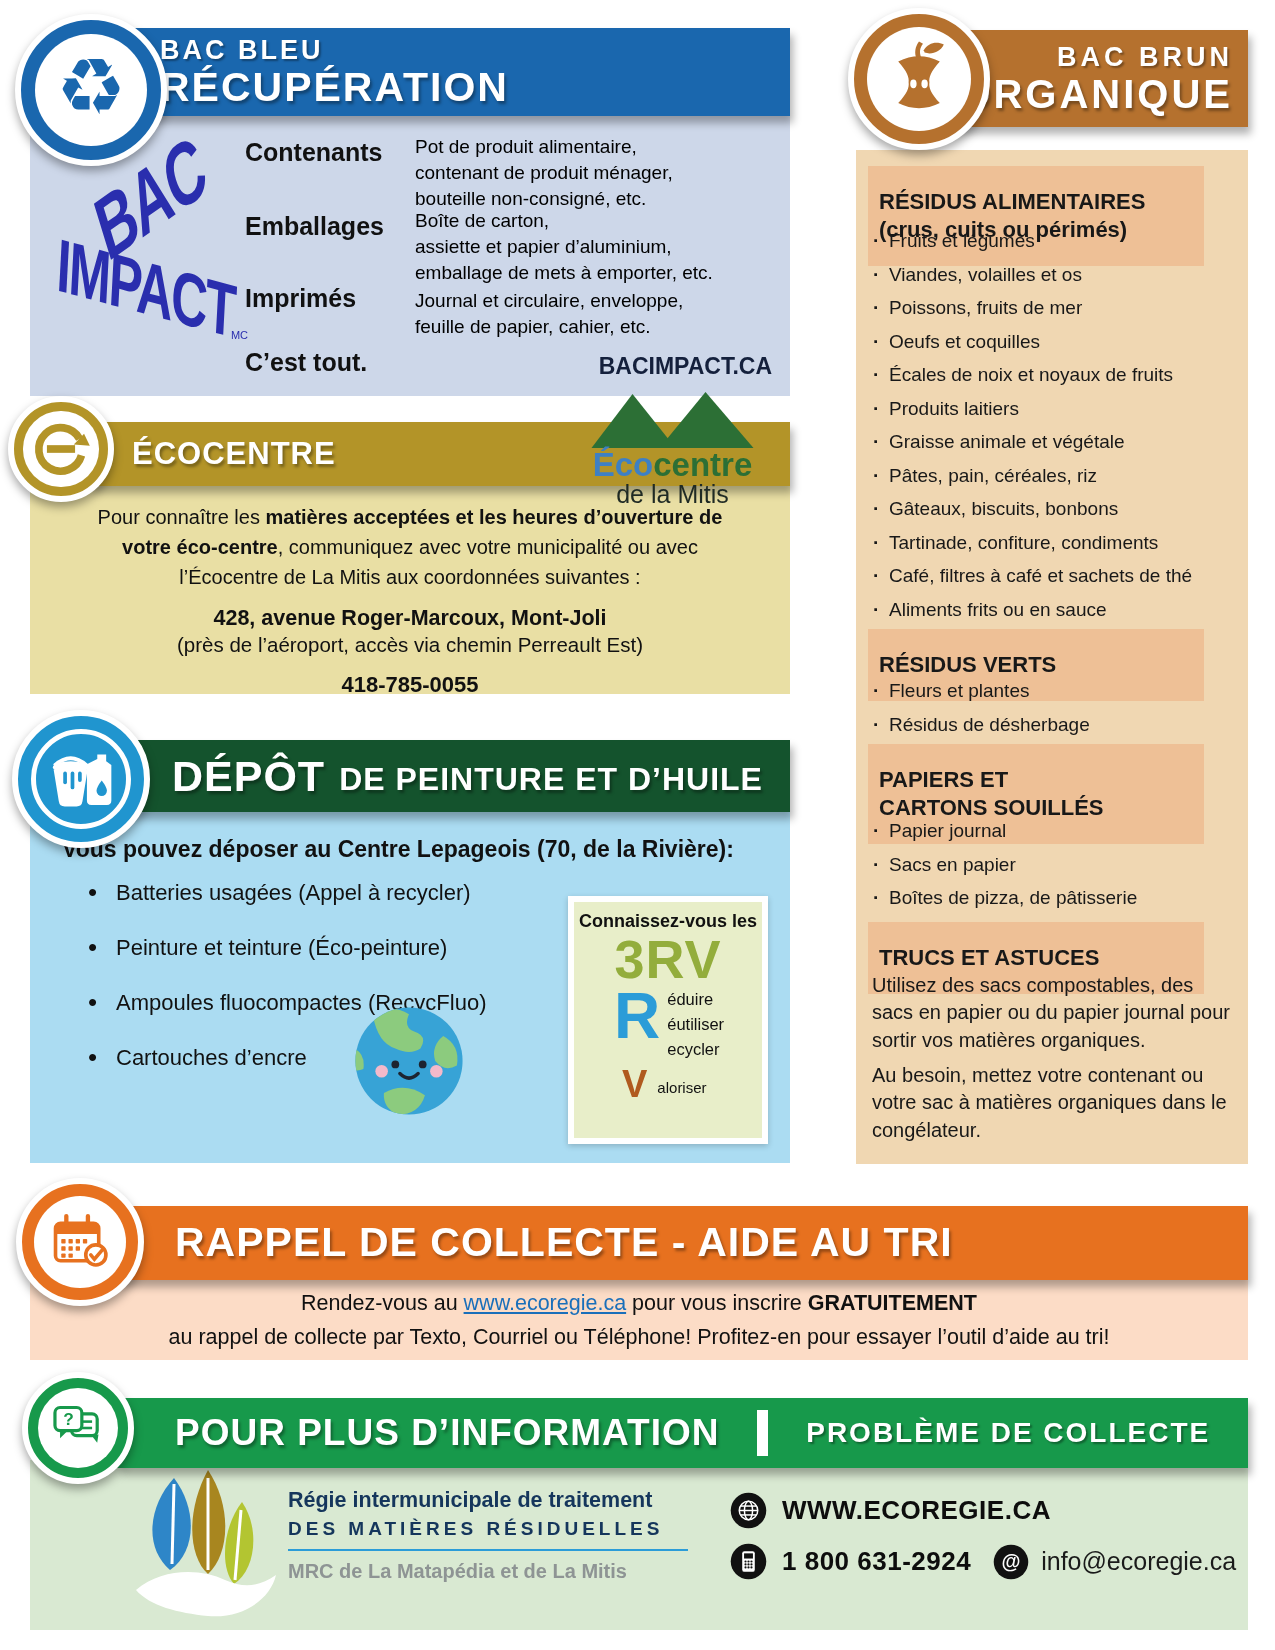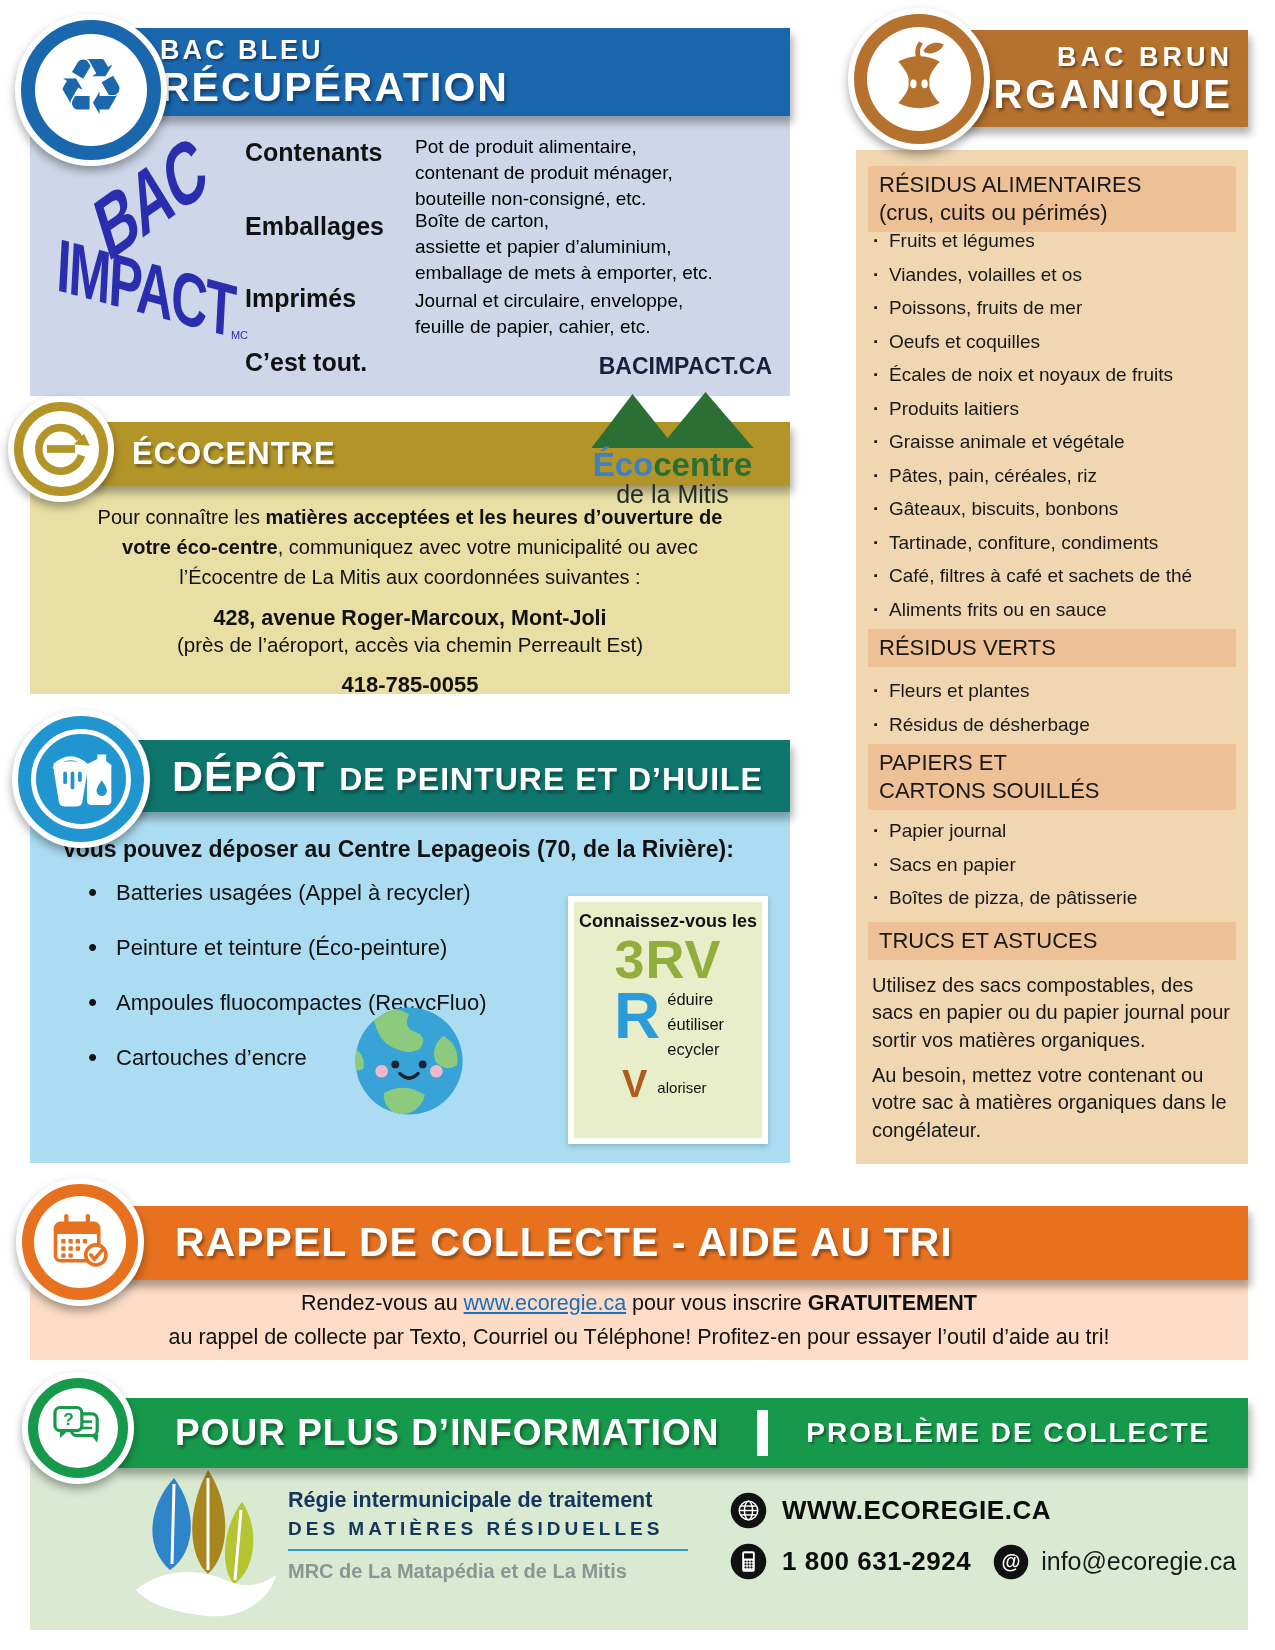--- a/index.html
+++ b/index.html
@@ -46,21 +46,21 @@
   .eco-logo-line .eco-blue { color:#3e80c4; }
   .eco-logo-line .eco-green { color:#2c6f35; }
   .eco-logo-sub { font-size:25px; color:#1f2a24; line-height:1.1; }
   .panel-eco { left:30px; top:486px; width:760px; height:208px; background:#e9dfa4; color:#111; }
   .eco-par { margin:16px auto 0; width:672px; text-align:center; font-size:20px; line-height:1.5; }
   .eco-address { margin-top:14px; text-align:center; font-size:21.5px; font-weight:bold; }
   .eco-note { margin-top:2px; text-align:center; font-size:20.5px; }
   .eco-phone { margin-top:15px; text-align:center; font-size:22px; font-weight:bold; }
 
   
-  .band-depot { left:57px; top:740px; width:733px; height:72px; background:#0f766e; padding-left:115px;
+  .band-depot { left:57px; top:740px; width:733px; height:72px; background:#14532d; padding-left:115px;
                 flex-direction:row; align-items:center; justify-content:flex-start; }
   .depot-word1 { font-size:43px; font-weight:bold; letter-spacing:1px; text-shadow:2px 3px 3px rgba(0,0,0,.35); }
   .depot-word2 { font-size:32px; font-weight:bold; letter-spacing:1px; margin-left:14px; padding-top:6px;
                  text-shadow:2px 3px 3px rgba(0,0,0,.35); }
   .badge-depot { left:12px; top:710px; width:138px; height:138px; background:#2095cf; }
   .badge-depot .inner { background:#2095cf; border:5px solid #fff; }
   .panel-depot { left:30px; top:812px; width:760px; height:351px; background:#abdcf2; color:#111; }
   .depot-intro { position:absolute; left:32px; top:24px; font-size:23px; font-weight:bold; }
   .depot-list { position:absolute; left:58px; top:66px; list-style:none; }
   .depot-list li { position:relative; font-size:22px; padding-left:28px; margin-bottom:25px; line-height:30px; }
@@ -76,22 +76,22 @@
   .rv-vword { font-size:15px; margin-left:10px; margin-top:14px; color:#111; }
   .earth { position:absolute; left:322px; top:192px; width:114px; height:114px; }
 
   
   .band-brun { left:938px; top:30px; width:310px; height:97px; background:#b5712e;
                align-items:flex-end; padding-right:15px; }
   .band-brun .t-small { font-size:27px; letter-spacing:4px; }
   .band-brun .t-big { font-size:40px; letter-spacing:3px; }
   .badge-brun { left:848px; top:8px; width:142px; height:142px; background:#b5712e; }
   .panel-brun { left:856px; top:150px; width:392px; height:1014px; background:#f0d7b2; color:#181818; }
-  .strip { position:absolute; left:12px; width:368px; background:#eec096; padding:5px 11px;
-           font-weight:normal; font-size:22px; line-height:1.28; }
+  .strip { position:absolute; left:12px; width:336px; background:#eec096; padding:22px 11px;
+           font-weight:bold; font-size:22px; line-height:1.28; }
   .brun-list { position:absolute; left:16px; width:370px; list-style:none; }
   .brun-list li { position:relative; font-size:19px; line-height:33.5px; padding-left:17px; }
   .brun-list li::before { content:"\00b7"; position:absolute; left:1px; font-weight:bold; }
   .tips-p { position:absolute; left:16px; width:362px; font-size:20px; line-height:1.37; }
 
   
   .band-rappel { left:117px; top:1206px; width:1131px; height:74px; background:#e7711f; padding-left:58px; }
   .band-rappel .t-big { font-size:41px; letter-spacing:1px; }
   .badge-rappel { left:16px; top:1178px; width:128px; height:128px; background:#e7711f; }
   .panel-rappel { left:30px; top:1280px; width:1218px; height:80px; background:#fcdcc6; color:#111; }

